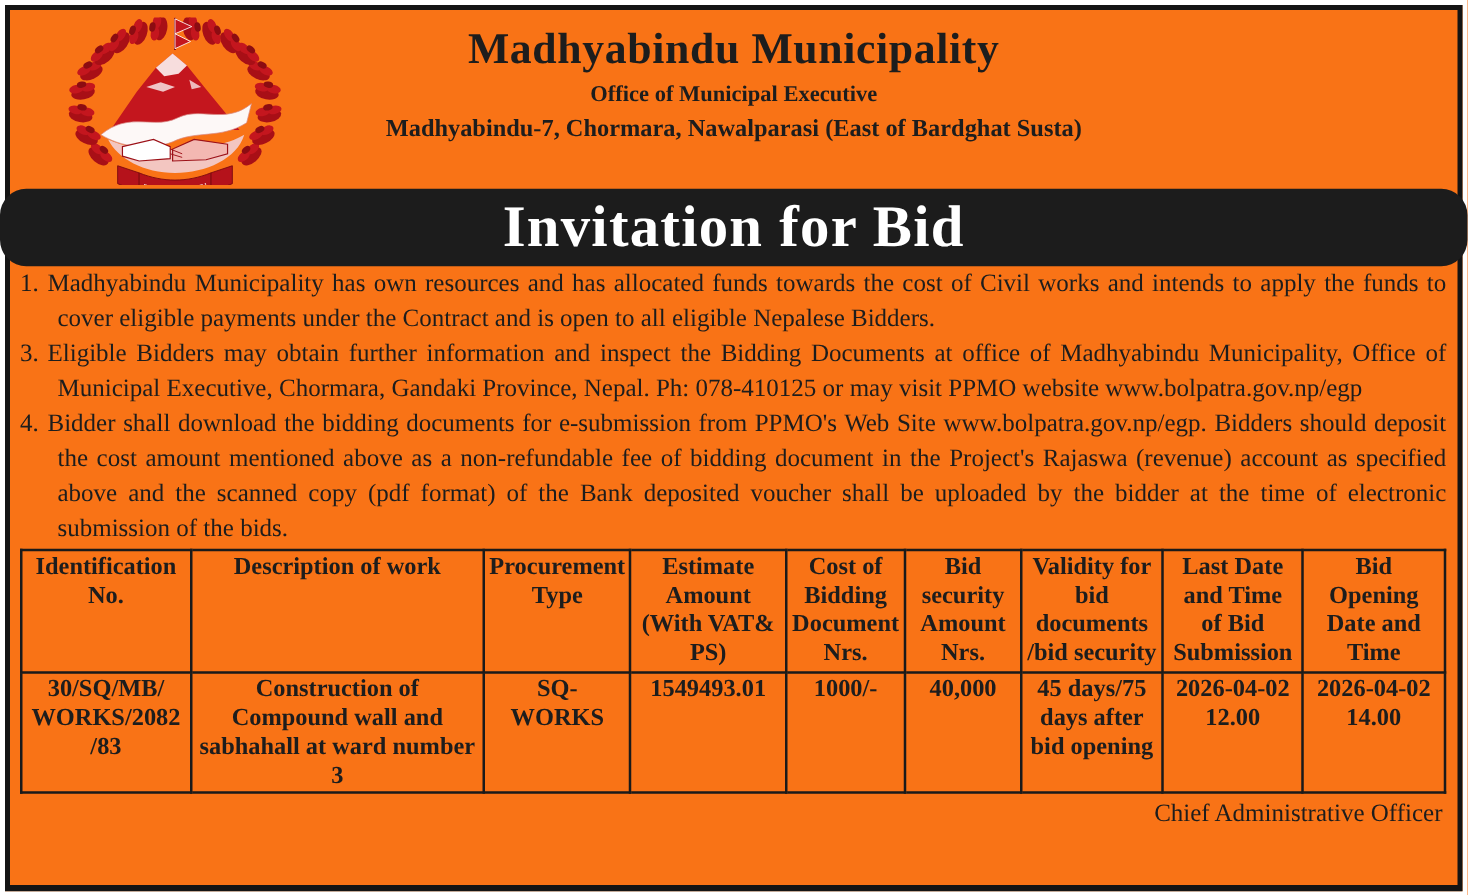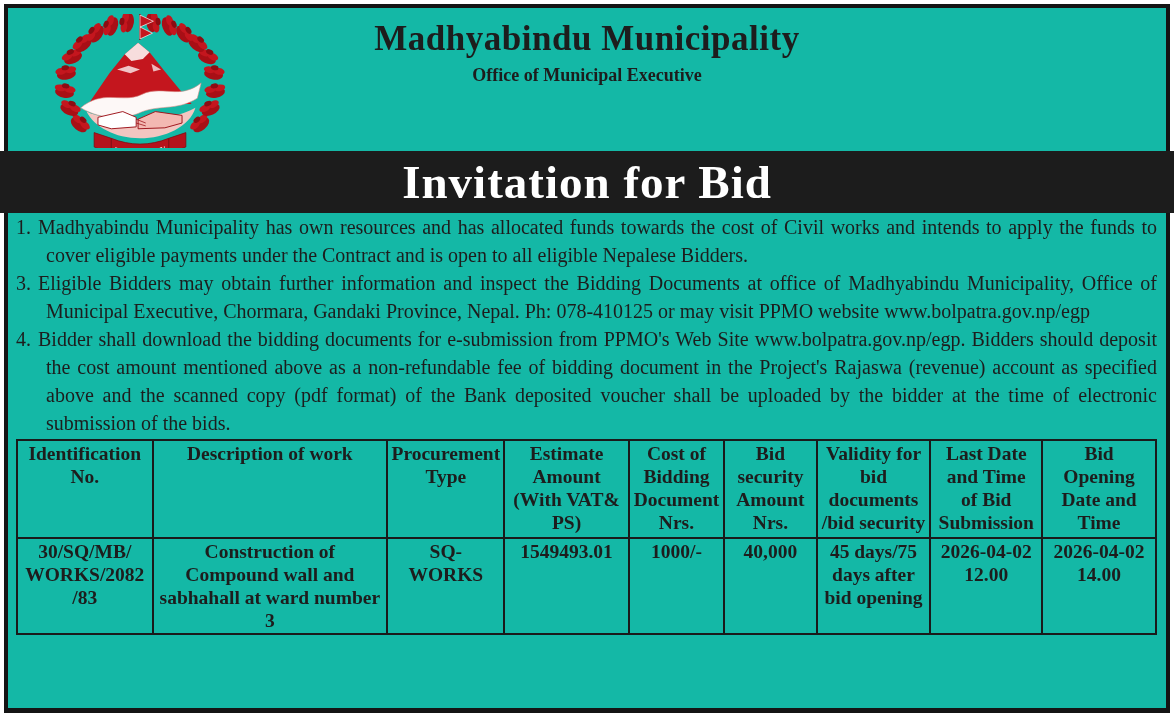--- a/index.html
+++ b/index.html
@@ -4,34 +4,34 @@
 <style>
   html,body{margin:0;padding:0;}
   body{
     width:1174px;height:716px;position:relative;background:#ffffff;
     font-family:"Liberation Serif","DejaVu Serif",serif;color:#1d1d1d;
     overflow:hidden;
   }
   .sheet{
     position:absolute;left:4px;top:4px;right:4px;bottom:3px;
     border:4px solid #141414;border-bottom-width:5px;box-sizing:border-box;
-    background:#14b8a6;
+    background:#f97316;
   }
   
   .header{position:relative;height:143px;}
   .logo{position:absolute;left:46px;top:6px;width:172px;height:134px;}
   .titles{text-align:center;padding-top:10px;}
   .t1{font-size:35px;font-weight:bold;line-height:42px;letter-spacing:.5px;}
   .t2{font-size:18px;font-weight:bold;line-height:31px;}
   .t3{font-size:19.5px;font-weight:bold;line-height:25px;}
   
   .banner{
     position:absolute;left:0;top:151px;width:1174px;height:62px;z-index:5;
     background:#1c1c1c;color:#ffffff;display:flex;align-items:center;justify-content:center;
-    font-size:47px;font-weight:bold;letter-spacing:1px;
+    font-size:47px;font-weight:bold;letter-spacing:1px;border-radius:21px;
   }
   .banner-spacer{height:62px;}
   
   .content{padding:0 9px 0 8px;}
   .publine{text-align:right;font-size:20px;line-height:24px;padding:7px 2px 3px 0;}
   .item{
     font-size:20px;line-height:28px;text-align:justify;
     padding-left:30px;text-indent:-30px;
   }
   .item .num{margin-right:7px;}
@@ -101,20 +101,21 @@
 
         <path d="M42,124 L60,130 L60,146 L42,139 Z" fill="#b5121b" stroke="#800a10" stroke-width="0.8"></path>
         <path d="M120,130 L138,124 L138,139 L120,146 Z" fill="#b5121b" stroke="#800a10" stroke-width="0.8"></path>
         <path d="M60,130 C80,138 100,138 120,130 L120,146 C100,154 80,154 60,146 Z" fill="#b5121b" stroke="#800a10" stroke-width="0.8"></path>
         <path d="M64,140 Q90,147 116,139" stroke="#f8dcd9" stroke-width="1.3" stroke-dasharray="2.5 1.8" fill="none"></path>
       </svg>
     </div>
     <div class="titles">
       <div class="t1">Madhyabindu Municipality</div>
       <div class="t2">Office of Municipal Executive</div>
+      <div class="t3">Madhyabindu-7, Chormara, Nawalparasi (East of Bardghat Susta)</div>
     </div>
   </div>
 
   <div class="banner-spacer"></div>
 
   <div class="content">
 
     <div class="item">
       <span class="num">1.</span><span>Madhyabindu Municipality has own resources and has allocated funds towards the cost of Civil works and intends to apply the funds to cover eligible payments under the Contract and is open to all eligible Nepalese Bidders.</span>
     </div>
@@ -187,18 +188,19 @@
 days after
 bid opening</td>
           <td>2026-04-02
 12.00</td>
           <td>2026-04-02
 14.00</td>
         </tr>
       </tbody>
     </table>
 
+    <div class="signatory">Chief Administrative Officer</div>
   </div>
 </div>
 
 <div class="banner">
   <span>Invitation for Bid</span>
 </div>
 
 </body></html>

